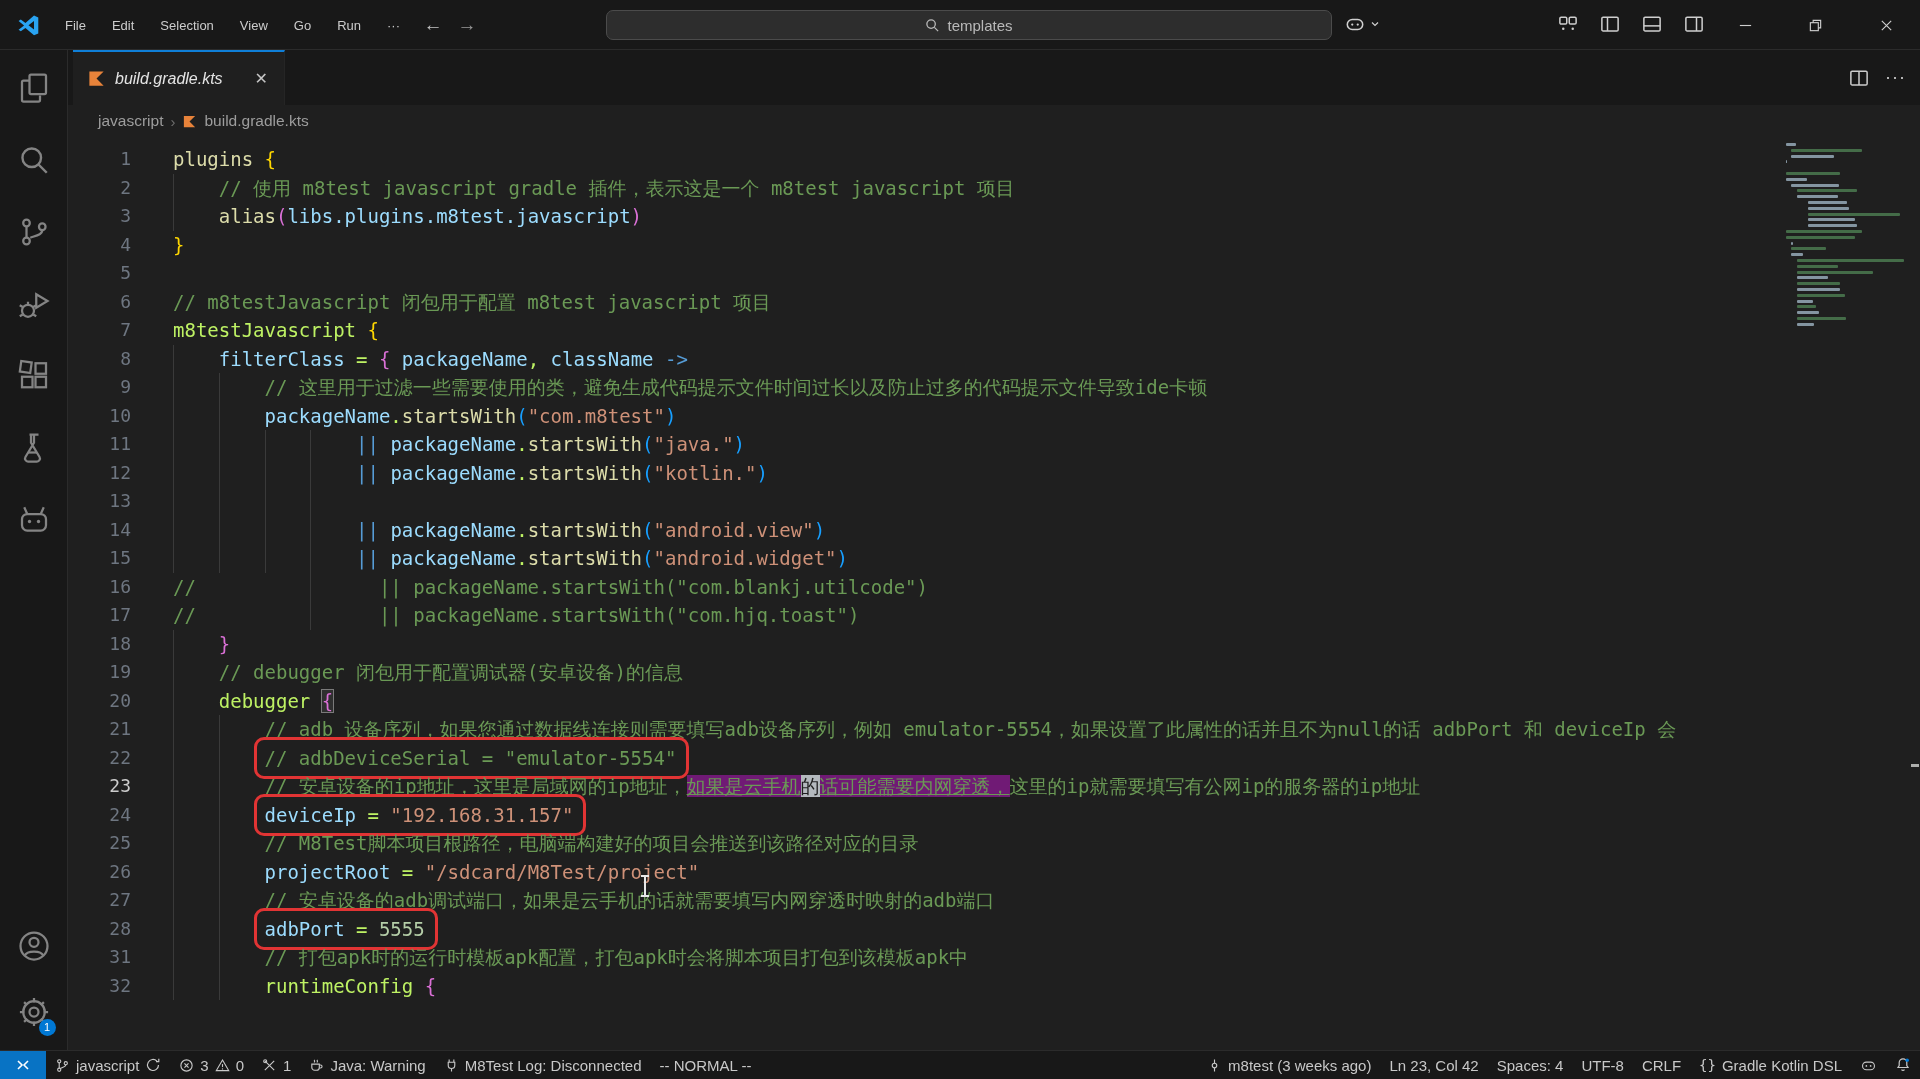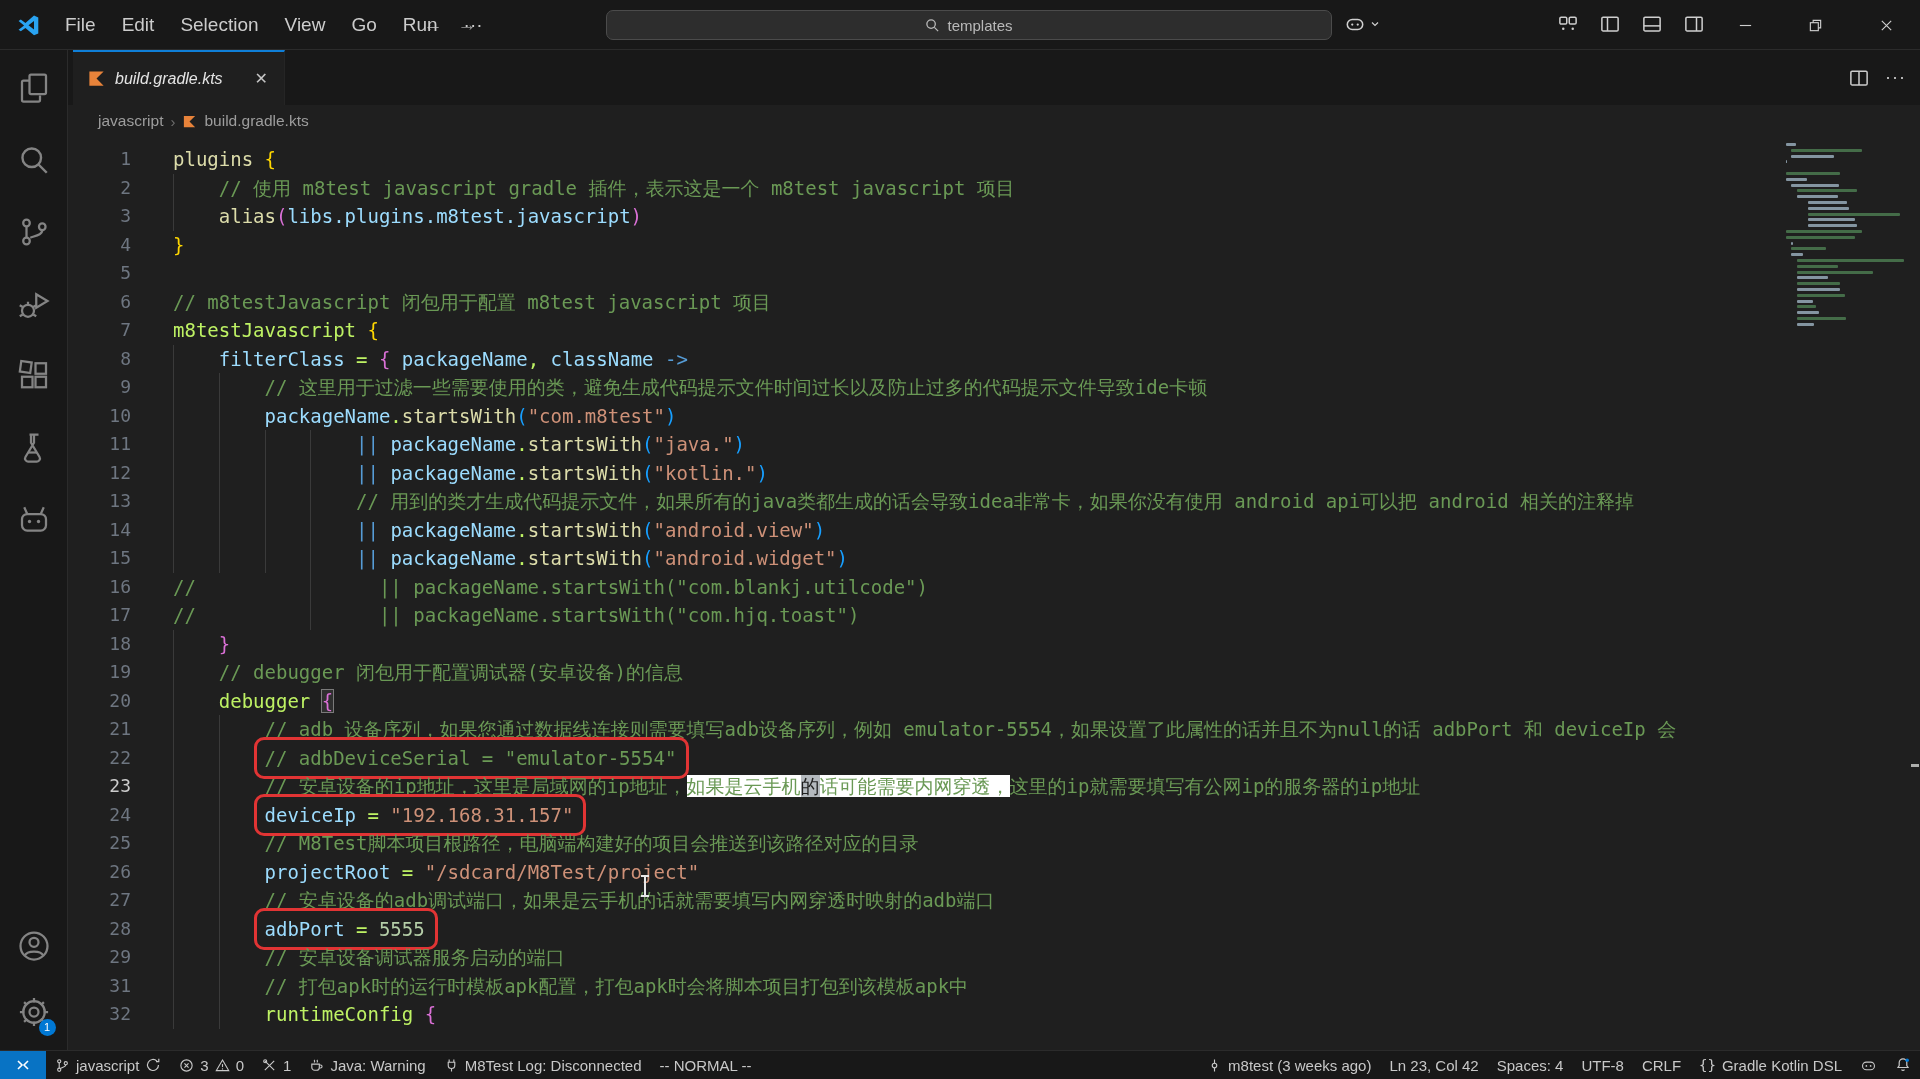--- a/index.html
+++ b/index.html
@@ -5,21 +5,21 @@
   * { margin:0; padding:0; box-sizing:border-box; }
   html,body { width:1920px; height:1079px; overflow:hidden; background:#1f1f1f;
     font-family:"Liberation Sans", sans-serif; }
   svg { display:block; }
 
   
   .titlebar { position:absolute; left:0; top:0; width:1920px; height:50px;
     background:#181818; border-bottom:1px solid #2b2b2b; z-index:40; }
   .tb-logo { position:absolute; left:16px; top:13px; }
   .menus { position:absolute; left:52px; top:0; height:50px; display:flex; align-items:center; }
-  .menu-item { color:#cccccc; font-size:19px; padding:5px 13px; border-radius:5px; cursor:default; }
+  .menu-item { color:#cccccc; font-size:13px; padding:5px 13px; border-radius:5px; cursor:default; }
   .nav-arrow { position:absolute; top:11px; font-size:19px; color:#c5c5c5; width:30px; height:28px;
     text-align:center; line-height:28px; }
   .nav-back { left:418px; }
   .nav-fwd  { left:452px; color:#9a9a9a; }
   .cmd-center { position:absolute; left:606px; top:10px; width:726px; height:30px;
     background:#2d2d2d; border:1px solid #4b4b4b; border-radius:7px;
     display:flex; align-items:center; justify-content:center; gap:7px; color:#b9b9b9; font-size:15px; }
   .tb-right-icon { position:absolute; top:14px; color:#cfcfcf; }
   .copilot-wrap { position:absolute; left:1344px; top:13px; display:flex; align-items:center; gap:3px; }
   .win-ctl { position:absolute; top:0; width:58px; height:50px; display:flex;
@@ -65,21 +65,21 @@
   .seg.cm  { color:#6a9955; }
   .seg.fn  { color:#dcdcaa;margin-top:12px; }
   .seg.var { color:#9cdcfe;margin-top:9px; }
   .seg.str { color:#ce9178; }
   .seg.num { color:#b5cea8; }
   .seg.kw  { color:#569cd6; }
   .seg.b1  { color:#ffd700; }
   .seg.b2  { color:#da70d6; }
   .seg.b3  { color:#179fff; }
   .seg.b2m { color:#da70d6; outline:1px solid #7a7a7a; background:rgba(120,120,120,.18); }
-  .seg.sel { background:#ffffff; }
+  .seg.sel { background:#701a75;text-decoration:underline; }
   .seg.cur { background:#b4b9be; color:#1f1f1f; }
   .redbox { position:relative; display:inline-block; }
   .redbox::after { content:""; position:absolute; left:-11px; right:-13px; top:-7px; bottom:-7px;
     border:3px solid #e13434; border-radius:10px; pointer-events:none; }
 
   
   .minimap { position:absolute; left:1782px; top:137px; width:128px; bottom:29px;
     background:#1f1f1f; z-index:15; }
   .mm-bar { position:absolute; height:3px; border-radius:1px; opacity:.85; }
   .ruler { position:absolute; left:1910px; top:137px; width:10px; bottom:29px; background:#1f1f1f; z-index:15; }
@@ -298,37 +298,36 @@
       <div class="ln-row"><div class="ln-num">3</div><div class="ln-code"><i class="guide" style="left: 0ch;"></i><span class="seg pl">    </span><span class="seg fn">alias</span><span class="seg b2">(</span><span class="seg var">libs.plugins.m8test.javascript</span><span class="seg b2">)</span></div></div>
       <div class="ln-row"><div class="ln-num">4</div><div class="ln-code"><span class="seg b1">}</span></div></div>
       <div class="ln-row"><div class="ln-num">5</div><div class="ln-code"></div></div>
       <div class="ln-row"><div class="ln-num">6</div><div class="ln-code"><span class="seg cm">// m8testJavascript 闭包用于配置 m8test javascript 项目</span></div></div>
       <div class="ln-row"><div class="ln-num">7</div><div class="ln-code"><span class="seg pl">m8testJavascript </span><span class="seg b1">{</span></div></div>
       <div class="ln-row"><div class="ln-num">8</div><div class="ln-code"><i class="guide" style="left: 0ch;"></i><span class="seg pl">    </span><span class="seg var">filterClass</span><span class="seg pl"> = </span><span class="seg b2">{</span><span class="seg pl"> </span><span class="seg var">packageName</span><span class="seg pl">, </span><span class="seg var">className</span><span class="seg pl"> </span><span class="seg kw">-&gt;</span></div></div>
       <div class="ln-row"><div class="ln-num">9</div><div class="ln-code"><i class="guide" style="left: 0ch;"></i><i class="guide" style="left: 4ch;"></i><span class="seg cm">        // 这里用于过滤一些需要使用的类，避免生成代码提示文件时间过长以及防止过多的代码提示文件导致ide卡顿</span></div></div>
       <div class="ln-row"><div class="ln-num">10</div><div class="ln-code"><i class="guide" style="left: 0ch;"></i><i class="guide" style="left: 4ch;"></i><span class="seg pl">        </span><span class="seg var">packageName</span><span class="seg pl">.</span><span class="seg fn">startsWith</span><span class="seg b3">(</span><span class="seg str">"com.m8test"</span><span class="seg b3">)</span></div></div>
       <div class="ln-row"><div class="ln-num">11</div><div class="ln-code"><i class="guide" style="left: 0ch;"></i><i class="guide" style="left: 4ch;"></i><i class="guide" style="left: 8ch;"></i><i class="guide" style="left: 12ch;"></i><span class="seg pl">                </span><span class="seg kw">||</span><span class="seg pl"> </span><span class="seg var">packageName</span><span class="seg pl">.</span><span class="seg fn">startsWith</span><span class="seg b3">(</span><span class="seg str">"java."</span><span class="seg b3">)</span></div></div>
       <div class="ln-row"><div class="ln-num">12</div><div class="ln-code"><i class="guide" style="left: 0ch;"></i><i class="guide" style="left: 4ch;"></i><i class="guide" style="left: 8ch;"></i><i class="guide" style="left: 12ch;"></i><span class="seg pl">                </span><span class="seg kw">||</span><span class="seg pl"> </span><span class="seg var">packageName</span><span class="seg pl">.</span><span class="seg fn">startsWith</span><span class="seg b3">(</span><span class="seg str">"kotlin."</span><span class="seg b3">)</span></div></div>
-      <div class="ln-row"><div class="ln-num">13</div><div class="ln-code"><i class="guide" style="left: 0ch;"></i><i class="guide" style="left: 4ch;"></i><i class="guide" style="left: 8ch;"></i><i class="guide" style="left: 12ch;"></i><span class="seg cm">                // 用到的类才生成代码提示文件，如果所有的java类都生成的话会导致idea非常卡，如果你没有使用 android api可以把 android 相关的注释掉</span></div></div>
+      <div class="ln-row"><div class="ln-num">13</div><div class="ln-code"><i class="guide" style="left: 0ch;"></i><i class="guide" style="left: 4ch;"></i><i class="guide" style="left: 8ch;"></i><i class="guide" style="left: 12ch;"></i></div></div>
       <div class="ln-row"><div class="ln-num">14</div><div class="ln-code"><i class="guide" style="left: 0ch;"></i><i class="guide" style="left: 4ch;"></i><i class="guide" style="left: 8ch;"></i><i class="guide" style="left: 12ch;"></i><span class="seg pl">                </span><span class="seg kw">||</span><span class="seg pl"> </span><span class="seg var">packageName</span><span class="seg pl">.</span><span class="seg fn">startsWith</span><span class="seg b3">(</span><span class="seg str">"android.view"</span><span class="seg b3">)</span></div></div>
       <div class="ln-row"><div class="ln-num">15</div><div class="ln-code"><i class="guide" style="left: 0ch;"></i><i class="guide" style="left: 4ch;"></i><i class="guide" style="left: 8ch;"></i><i class="guide" style="left: 12ch;"></i><span class="seg pl">                </span><span class="seg kw">||</span><span class="seg pl"> </span><span class="seg var">packageName</span><span class="seg pl">.</span><span class="seg fn">startsWith</span><span class="seg b3">(</span><span class="seg str">"android.widget"</span><span class="seg b3">)</span></div></div>
       <div class="ln-row"><div class="ln-num">16</div><div class="ln-code"><i class="guide" style="left: 12ch;"></i><span class="seg cm">//                || packageName.startsWith("com.blankj.utilcode")</span></div></div>
       <div class="ln-row"><div class="ln-num">17</div><div class="ln-code"><i class="guide" style="left: 12ch;"></i><span class="seg cm">//                || packageName.startsWith("com.hjq.toast")</span></div></div>
       <div class="ln-row"><div class="ln-num">18</div><div class="ln-code"><i class="guide" style="left: 0ch;"></i><span class="seg pl">    </span><span class="seg b2">}</span></div></div>
       <div class="ln-row"><div class="ln-num">19</div><div class="ln-code"><i class="guide" style="left: 0ch;"></i><span class="seg cm">    // debugger 闭包用于配置调试器(安卓设备)的信息</span></div></div>
       <div class="ln-row"><div class="ln-num">20</div><div class="ln-code"><i class="guide" style="left: 0ch;"></i><span class="seg pl">    debugger </span><span class="seg b2m">{</span></div></div>
       <div class="ln-row"><div class="ln-num">21</div><div class="ln-code"><i class="guide" style="left: 0ch;"></i><i class="guide" style="left: 4ch;"></i><span class="seg cm">        // adb 设备序列，如果您通过数据线连接则需要填写adb设备序列，例如 emulator-5554，如果设置了此属性的话并且不为null的话 adbPort 和 deviceIp 会</span></div></div>
       <div class="ln-row"><div class="ln-num">22</div><div class="ln-code"><i class="guide" style="left: 0ch;"></i><i class="guide" style="left: 4ch;"></i><span class="seg pl">        </span><span class="redbox"><span class="seg cm">// adbDeviceSerial = "emulator-5554"</span></span></div></div>
       <div class="ln-row active"><div class="ln-num">23</div><div class="ln-code"><i class="guide" style="left: 0ch;"></i><i class="guide" style="left: 4ch;"></i><span class="seg cm">        // 安卓设备的ip地址，这里是局域网的ip地址，</span><span class="seg cm sel">如果是云手机</span><span class="seg cm cur">的</span><span class="seg cm sel">话可能需要内网穿透，</span><span class="seg cm">这里的ip就需要填写有公网ip的服务器的ip地址</span></div></div>
       <div class="ln-row"><div class="ln-num">24</div><div class="ln-code"><i class="guide" style="left: 0ch;"></i><i class="guide" style="left: 4ch;"></i><span class="seg pl">        </span><span class="redbox"><span class="seg var">deviceIp</span><span class="seg pl"> = </span><span class="seg str">"192.168.31.157"</span></span></div></div>
       <div class="ln-row"><div class="ln-num">25</div><div class="ln-code"><i class="guide" style="left: 0ch;"></i><i class="guide" style="left: 4ch;"></i><span class="seg cm">        // M8Test脚本项目根路径，电脑端构建好的项目会推送到该路径对应的目录</span></div></div>
       <div class="ln-row"><div class="ln-num">26</div><div class="ln-code"><i class="guide" style="left: 0ch;"></i><i class="guide" style="left: 4ch;"></i><span class="seg pl">        </span><span class="seg var">projectRoot</span><span class="seg pl"> = </span><span class="seg str">"/sdcard/M8Test/project"</span></div></div>
       <div class="ln-row"><div class="ln-num">27</div><div class="ln-code"><i class="guide" style="left: 0ch;"></i><i class="guide" style="left: 4ch;"></i><span class="seg cm">        // 安卓设备的adb调试端口，如果是云手机的话就需要填写内网穿透时映射的adb端口</span></div></div>
       <div class="ln-row"><div class="ln-num">28</div><div class="ln-code"><i class="guide" style="left: 0ch;"></i><i class="guide" style="left: 4ch;"></i><span class="seg pl">        </span><span class="redbox"><span class="seg var">adbPort</span><span class="seg pl"> = </span><span class="seg num">5555</span></span></div></div>
-      <div class="ln-row"><div class="ln-num">29</div><div class="ln-code"><i class="guide" style="left: 0ch;"></i><i class="guide" style="left: 4ch;"></i><span class="seg cm">        // 安卓设备调试器服务启动的端口</span></div></div>
       <div class="ln-row"><div class="ln-num">31</div><div class="ln-code"><i class="guide" style="left: 0ch;"></i><i class="guide" style="left: 4ch;"></i><span class="seg cm">        // 打包apk时的运行时模板apk配置，打包apk时会将脚本项目打包到该模板apk中</span></div></div>
       <div class="ln-row"><div class="ln-num">32</div><div class="ln-code"><i class="guide" style="left: 0ch;"></i><i class="guide" style="left: 4ch;"></i><span class="seg pl">        runtimeConfig </span><span class="seg b2">{</span></div></div>
     </div>
 </div>
 
 <div class="minimap">
     <div class="mm-bar" style="top: 6px; left: 4px; width: 10.35px; background: rgb(150, 170, 185);"></div>
     <div class="mm-bar" style="top: 11.8px; left: 9.4px; width: 70.15px; background: rgb(75, 122, 80);"></div>
     <div class="mm-bar" style="top: 17.6px; left: 9.4px; width: 42.55px; background: rgb(150, 170, 185);"></div>
     <div class="mm-bar" style="top: 23.4px; left: 4px; width: 1.15px; background: rgb(150, 170, 185);"></div>

